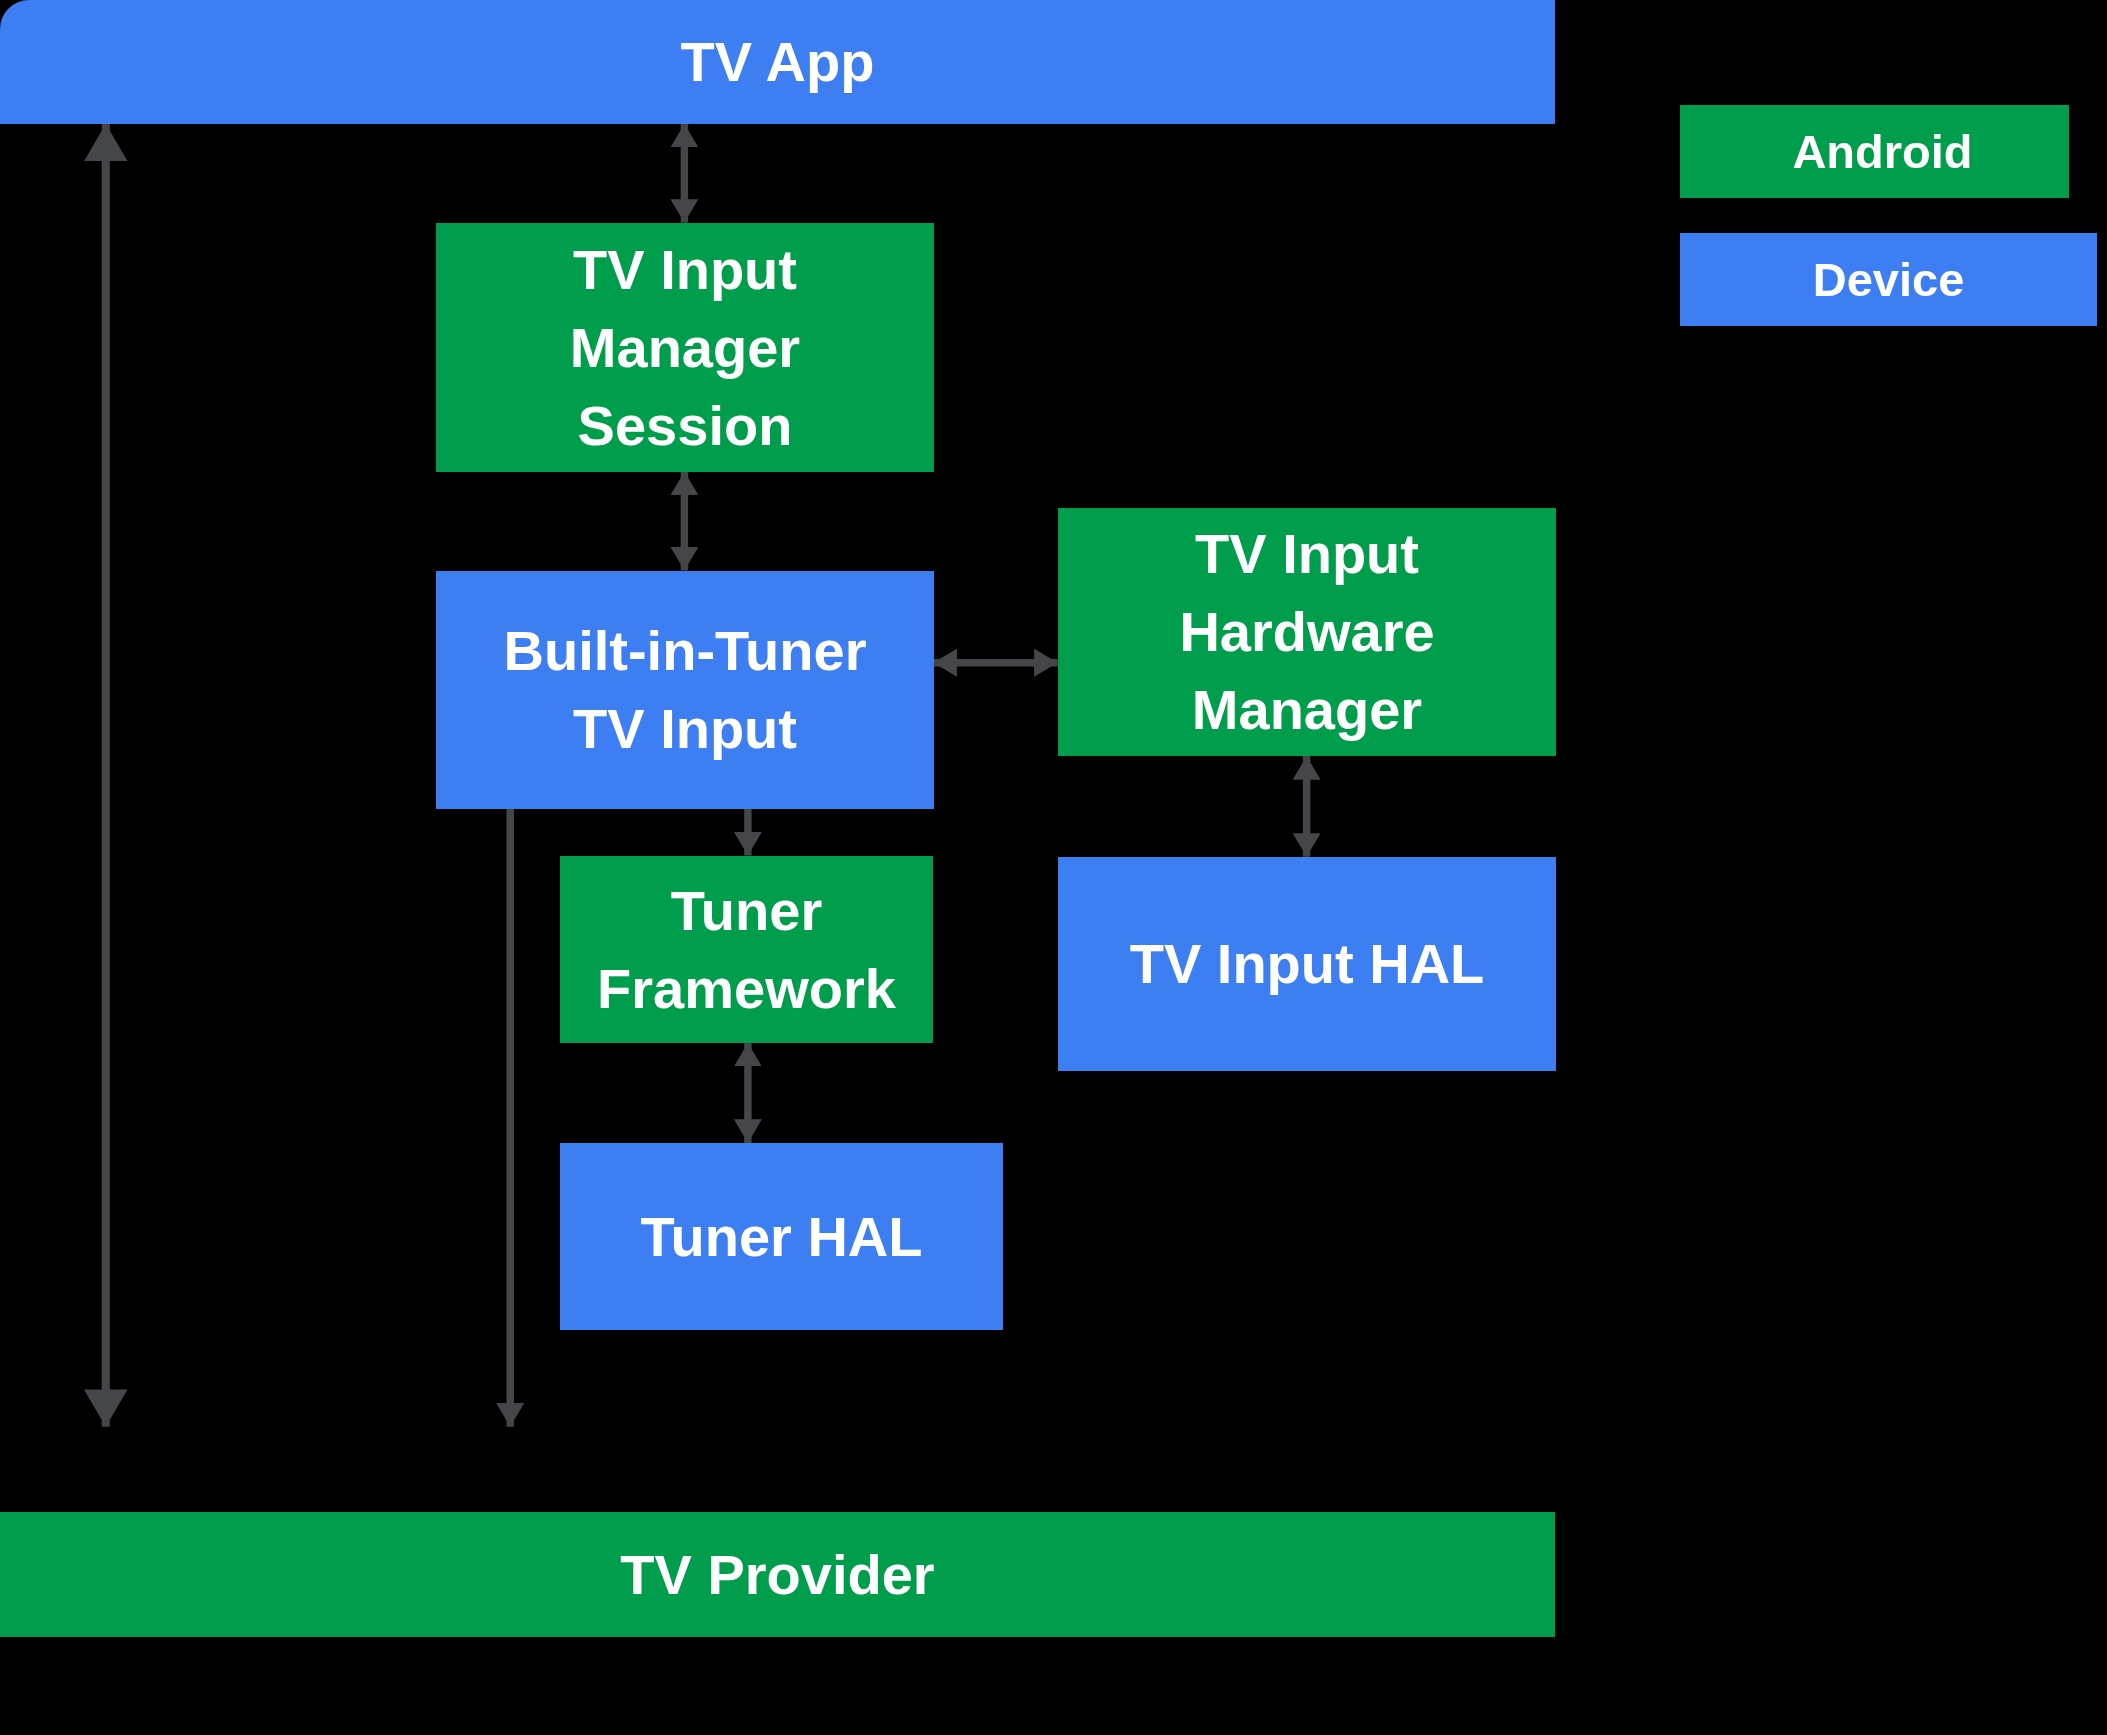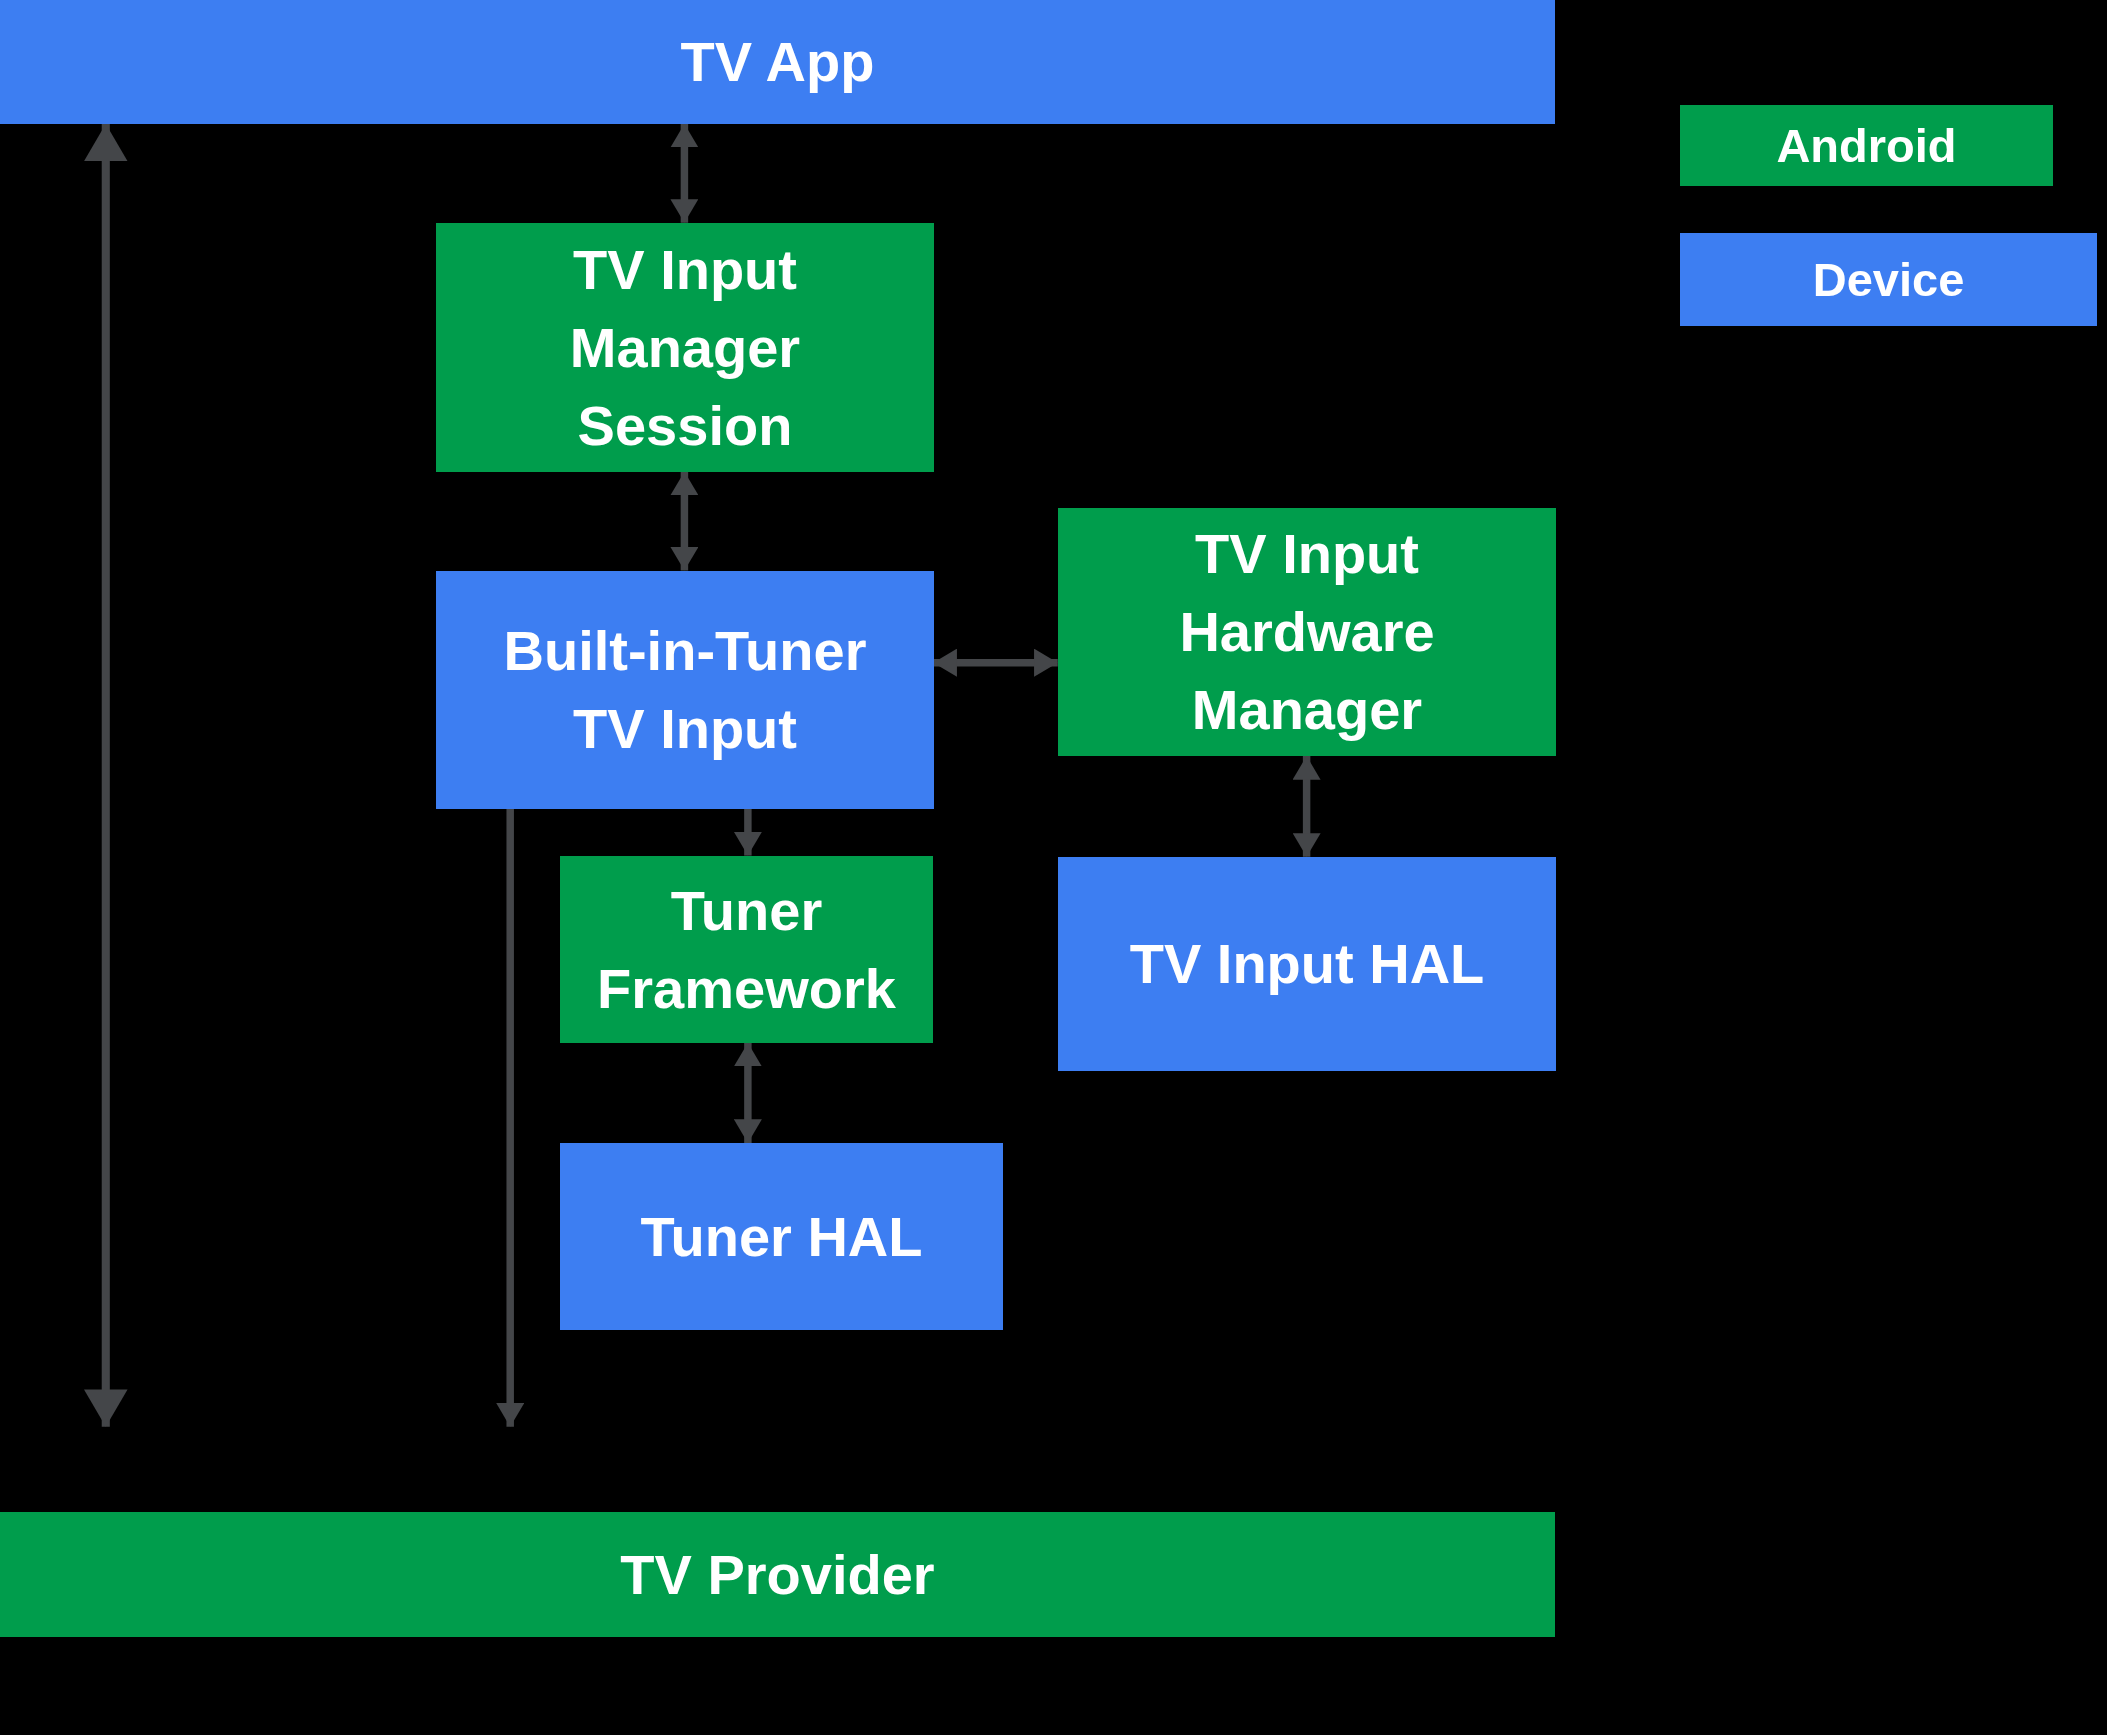--- a/index.html
+++ b/index.html
@@ -3,20 +3,21 @@
 <meta charset="utf-8">
 <style>
   html, body { margin: 0; padding: 0; background: #000; }
   #stage {
     position: relative;
     width: 2108px;
     height: 1736px;
     background: #000000;
     overflow: hidden;
     font-family: "Liberation Sans", sans-serif;
+    border-radius: 29px;
   }
   .box {
     position: absolute;
     display: flex;
     align-items: center;
     justify-content: center;
     text-align: center;
     color: #FFFFFF;
     font-weight: 700;
     font-size: 56px;
@@ -30,21 +31,21 @@
   .tv-app            { left: 0;      top: 0;      width: 1555px; height: 124px; }
   .manager-session   { left: 436px;  top: 223px;  width: 498px;  height: 249px; }
   .builtin-tuner     { left: 436px;  top: 571px;  width: 498px;  height: 238px; }
   .hw-manager        { left: 1058px; top: 508px;  width: 498px;  height: 248px; }
   .tuner-framework   { left: 560px;  top: 856px; width: 373px;  height: 187px; }
   .tv-input-hal      { left: 1058px; top: 857px; width: 498px;  height: 214px; }
   .tuner-hal         { left: 560px;  top: 1143px; width: 443px;  height: 187px; }
   .tv-provider       { left: 0;      top: 1512px; width: 1555px; height: 125px; }
 
   
-  .legend-android    { left: 1680px; top: 105px;  width: 373px;  height: 81px; }
+  .legend-android    { left: 1680px; top: 105px;  width: 373px;  height: 93px; padding-left: 16px; }
   .legend-device     { left: 1680px; top: 233px;  width: 417px;  height: 93px; }
   .legend-box        { font-size: 47px; line-height: 62px; }
 
   #arrow-layer {
     position: absolute;
     left: 0; top: 0;
     width: 2108px;
     height: 1736px;
     pointer-events: none;
   }

